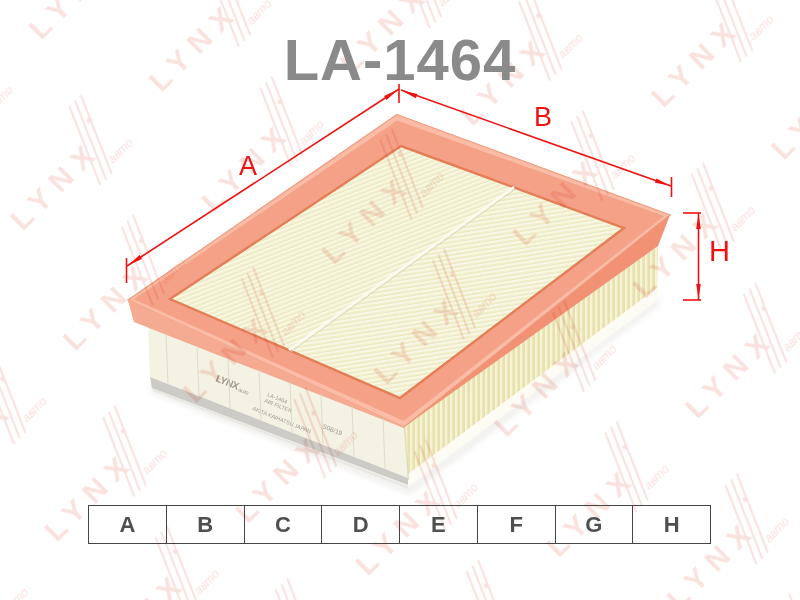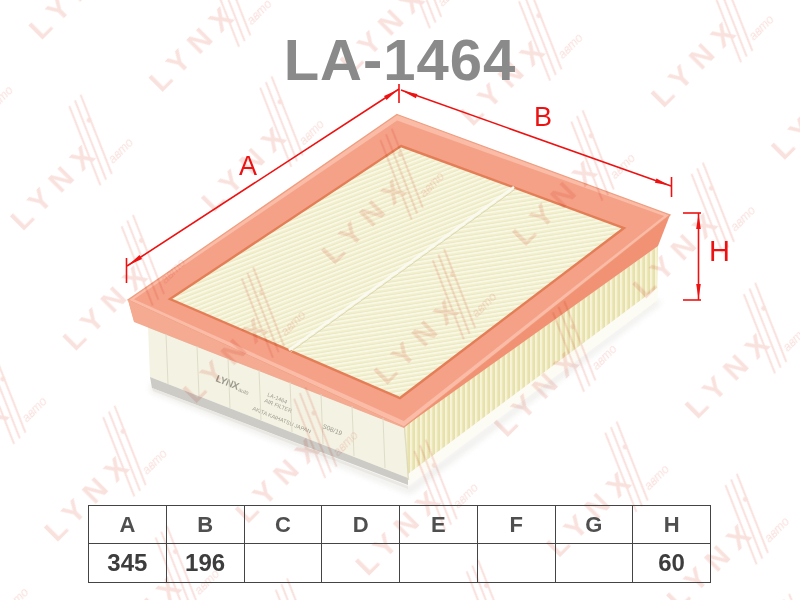--- a/index.html
+++ b/index.html
@@ -160,24 +160,14 @@
     <td style="border:1px solid #444;text-align:center;font-weight:bold;font-size:22px;color:#4f4f4f;">A</td>
     <td style="border:1px solid #444;text-align:center;font-weight:bold;font-size:22px;color:#4f4f4f;">B</td>
     <td style="border:1px solid #444;text-align:center;font-weight:bold;font-size:22px;color:#4f4f4f;">C</td>
     <td style="border:1px solid #444;text-align:center;font-weight:bold;font-size:22px;color:#4f4f4f;">D</td>
     <td style="border:1px solid #444;text-align:center;font-weight:bold;font-size:22px;color:#4f4f4f;">E</td>
     <td style="border:1px solid #444;text-align:center;font-weight:bold;font-size:22px;color:#4f4f4f;">F</td>
     <td style="border:1px solid #444;text-align:center;font-weight:bold;font-size:22px;color:#4f4f4f;">G</td>
     <td style="border:1px solid #444;text-align:center;font-weight:bold;font-size:22px;color:#4f4f4f;">H</td>
   </tr>
 
-  <tr style="height:39px;">
-    <td style="border:1px solid #444;text-align:center;font-weight:bold;font-size:24px;color:#3d3d3d;">345</td>
-    <td style="border:1px solid #444;text-align:center;font-weight:bold;font-size:24px;color:#3d3d3d;">196</td>
-    <td style="border:1px solid #444;"></td>
-    <td style="border:1px solid #444;"></td>
-    <td style="border:1px solid #444;"></td>
-    <td style="border:1px solid #444;"></td>
-    <td style="border:1px solid #444;"></td>
-    <td style="border:1px solid #444;text-align:center;font-weight:bold;font-size:24px;color:#3d3d3d;">60</td>
-  </tr>
   </tbody>
 </table>
 
 </body></html>

